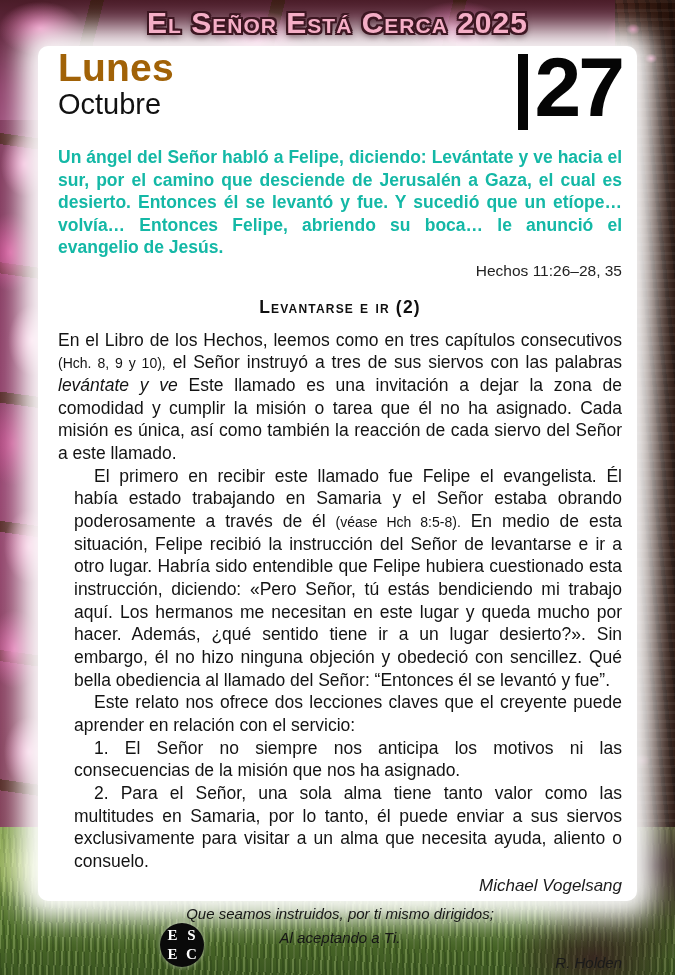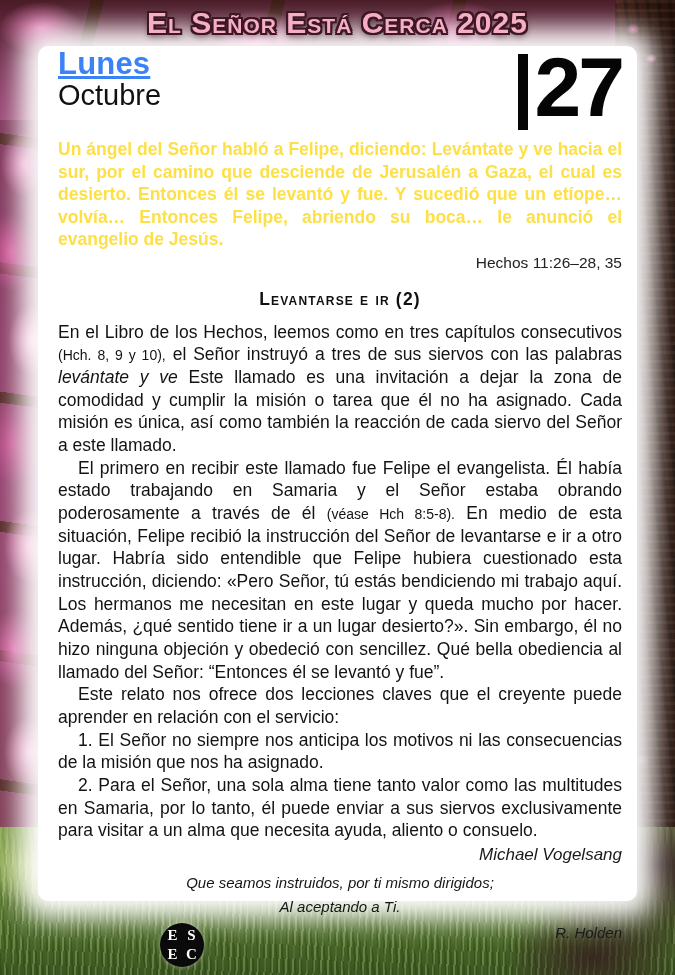--- a/index.html
+++ b/index.html
@@ -78,37 +78,37 @@
     font-variant:small-caps;font-weight:800;font-size:30px;letter-spacing:1px;
     color:#f5aec6;
     text-shadow:
       -2px -2px 0 #3d1722, 2px -2px 0 #3d1722, -2px 2px 0 #3d1722, 2px 2px 0 #3d1722,
       -2px 0 0 #3d1722, 2px 0 0 #3d1722, 0 -2px 0 #3d1722, 0 2px 0 #3d1722,
       0 3px 6px rgba(30,8,14,.7);
   }
   .content{position:absolute;left:58px;right:53px;top:46px;color:#131313;}
 
   .daterow{display:flex;justify-content:space-between;align-items:flex-start;margin-top:2px;}
-  .day{font-size:31px;font-weight:800;line-height:1.04;color:#3b82f6;letter-spacing:.2px;text-decoration:underline;}
+  .day{font-size:39px;font-weight:800;line-height:1.04;color:#a16207;letter-spacing:.2px;}
   .month{font-size:29px;font-weight:400;line-height:1.06;color:#111;}
   .datenum{display:flex;align-items:flex-start;margin-top:0;}
   .bar{display:inline-block;width:10px;height:76px;background:#050505;margin-right:7px;margin-top:6px;}
   .num{font-size:84px;font-weight:900;line-height:.94;letter-spacing:-3px;color:#050505;}
 
-  .verse{margin:8px 0 0 0;font-weight:700;font-size:17.5px;line-height:1.29;text-align:justify;color:#fde047;}
+  .verse{margin:16px 0 0 0;font-weight:700;font-size:17.5px;line-height:1.29;text-align:justify;color:#14b8a6;}
   .ref{margin-top:3px;text-align:right;font-size:15.5px;color:#222;}
 
   .arttitle{
     margin:17px 0 0 0;text-align:center;font-variant:small-caps;
     font-size:17.5px;font-weight:700;letter-spacing:1.2px;color:#101010;
   }
 
   .body{margin-top:11px;}
   .body p{margin:0;font-size:17.5px;line-height:1.295;text-align:justify;color:#131313;}
-  .body p.ind{text-indent:20px;}
+  .body p.ind{text-indent:20px;margin-left:16px;}
   .seg-italic{font-style:italic;}
   .seg-small{font-size:.8em;}
 
   .author{margin-top:3px;text-align:right;font-style:italic;font-size:17px;color:#1a1a1a;}
 
   .hymn{margin-top:6px;text-align:center;font-style:italic;font-size:15px;line-height:1.62;color:#161616;}
   .hymn-author{margin-top:4px;text-align:right;font-style:italic;font-size:15px;color:#1a1a1a;}
 
   .footer{position:absolute;left:160px;bottom:8px;display:flex;align-items:center;gap:11px;z-index:5;}
   .logo{

